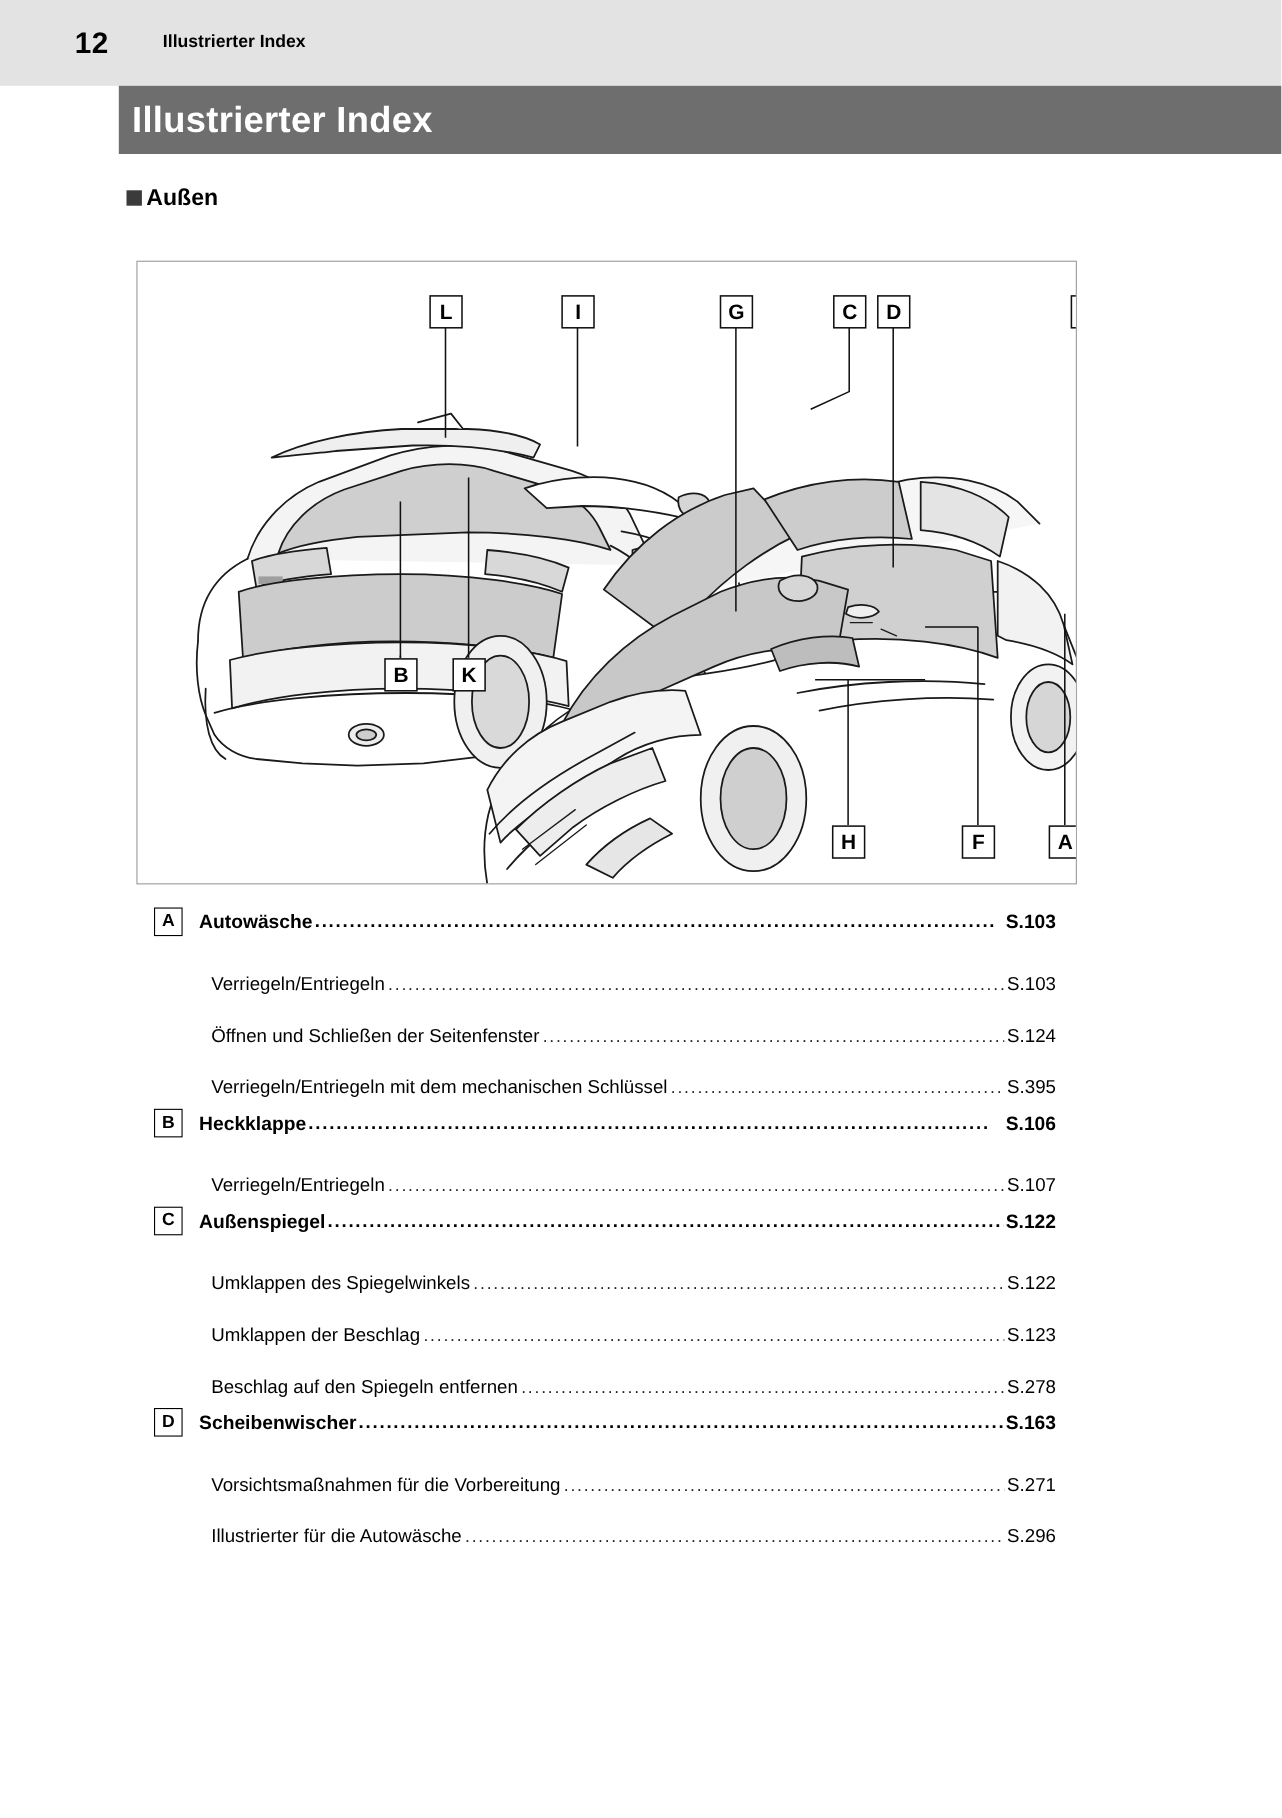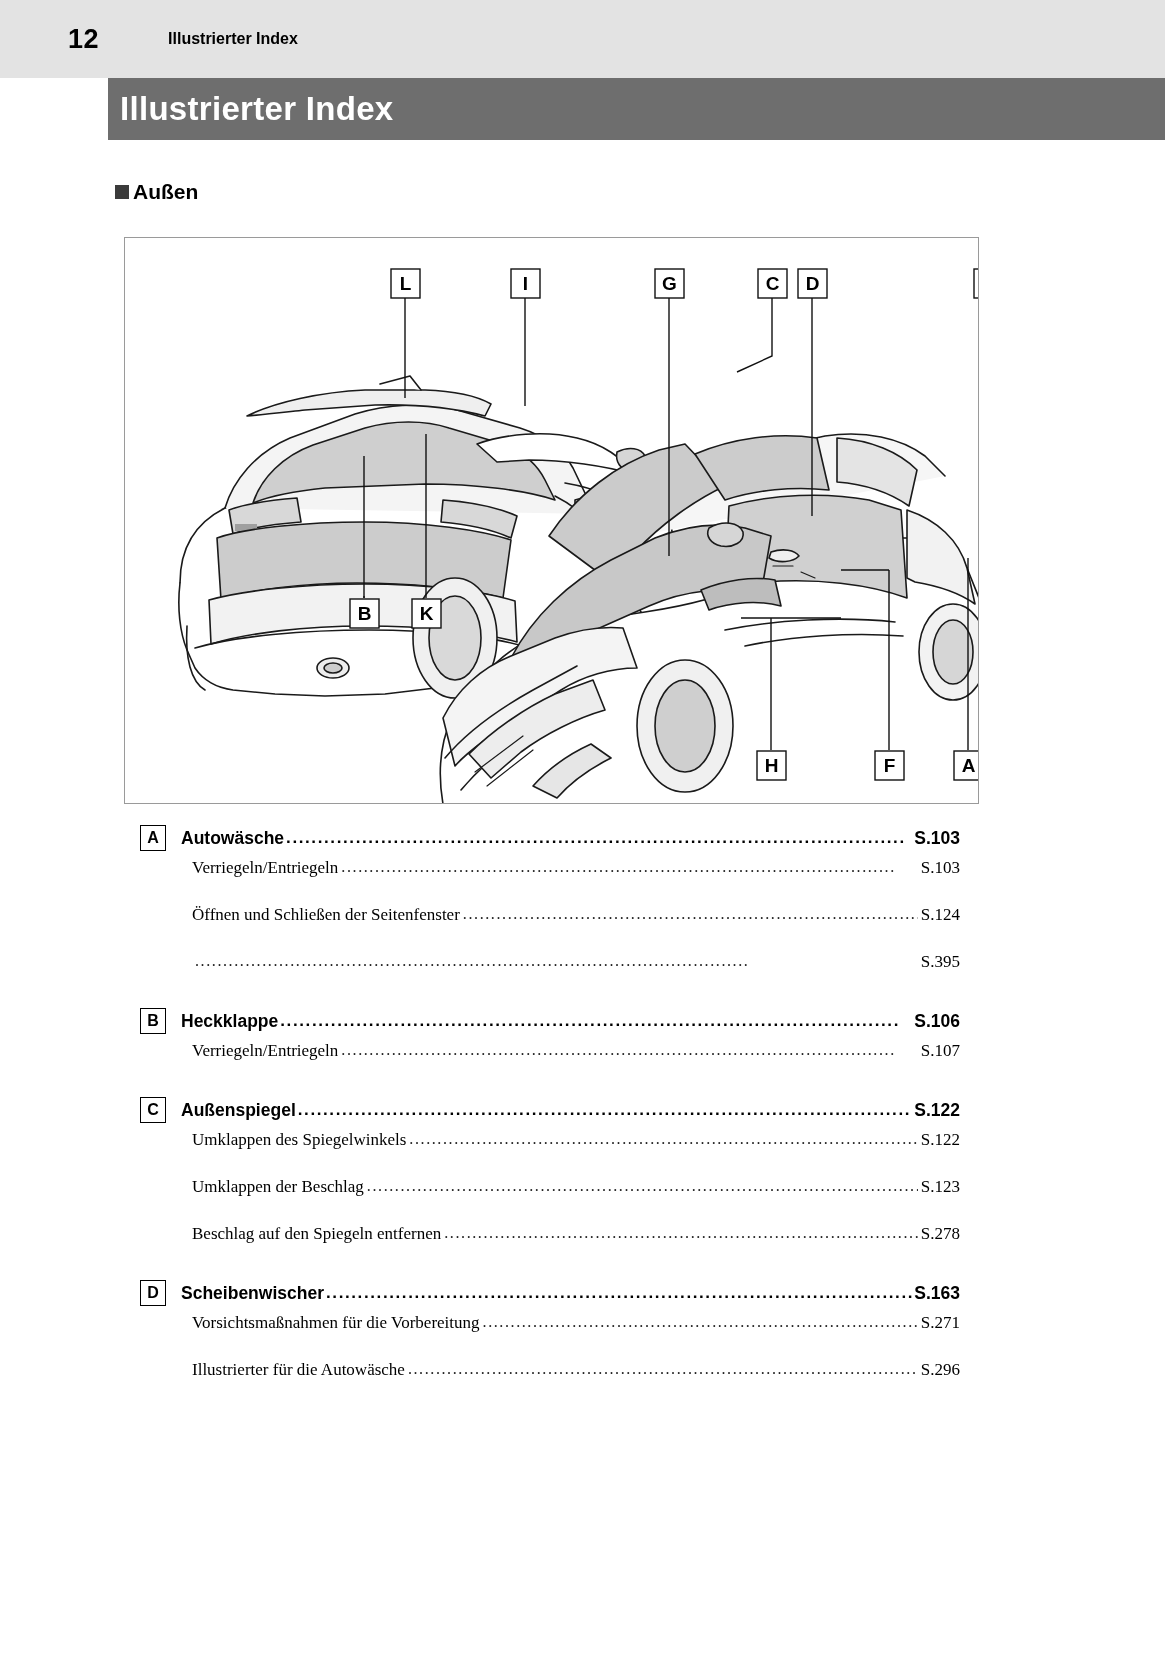--- a/index.html
+++ b/index.html
@@ -17,21 +17,20 @@
   }
 
   
   .page-header {
     height: 78px;
     background: #e3e3e3;
     display: flex;
     align-items: center;
     padding-left: 68px;
     box-sizing: border-box;
-    gap: 20px;
   }
   .page-number {
     font-size: 27px;
     font-weight: bold;
     letter-spacing: 0.5px;
   }
   .header-title {
     font-size: 16px;
     font-weight: bold;
     margin-left: 49px;
@@ -50,21 +49,21 @@
   }
   .chapter-title {
     color: #ffffff;
     font-size: 33px;
     font-weight: bold;
     letter-spacing: 0.3px;
   }
 
   
   .section-heading {
-    margin-top: 40px;
+    margin-top: 28px;
     margin-left: 115px;
     display: flex;
     align-items: center;
   }
   .sq-marker {
     width: 14px;
     height: 14px;
     background: #3b3b3b;
     display: inline-block;
     margin-right: 4px;
@@ -137,26 +136,25 @@
     font-weight: normal;
     font-size: 16px;
   }
   .entry-page {
     white-space: nowrap;
     font-weight: bold;
     font-size: 17.5px;
   }
   .subentry {
     display: flex;
-    align-items: flex-start;
+    align-items: flex-end;
     height: 47px;
     font-size: 17px;
     padding-left: 52px;
     font-weight: normal;
-    font-family: Liberation Serif, serif;
   }
   .sub-label { white-space: nowrap; }
   .sub-page { white-space: nowrap; font-size: 17px; }
 </style>
 </head>
 <body>
 
 <div class="page-header">
   <span class="page-number">12</span>
   <span class="header-title">Illustrierter Index</span>
@@ -374,20 +372,21 @@
       <span class="sub-label">Verriegeln/Entriegeln</span>
       <span class="dots-light">...................................................................................................</span>
       <span class="sub-page">S.103</span>
     </div>
     <div class="subentry">
       <span class="sub-label">Öffnen und Schließen der Seitenfenster</span>
       <span class="dots-light">...................................................................................................</span>
       <span class="sub-page">S.124</span>
     </div>
     <div class="subentry">
+      <span class="sub-label">Verriegeln/Entriegeln mit dem mechanischen Schlüssel</span>
       <span class="dots-light">...................................................................................................</span>
       <span class="sub-page">S.395</span>
     </div>
   </div>
 
   <div class="entry-group">
     <div class="entry-main">
       <span class="letter-box">B</span>
       <span class="entry-label">Heckklappe</span>
       <span class="dots">..................................................................................................</span>

